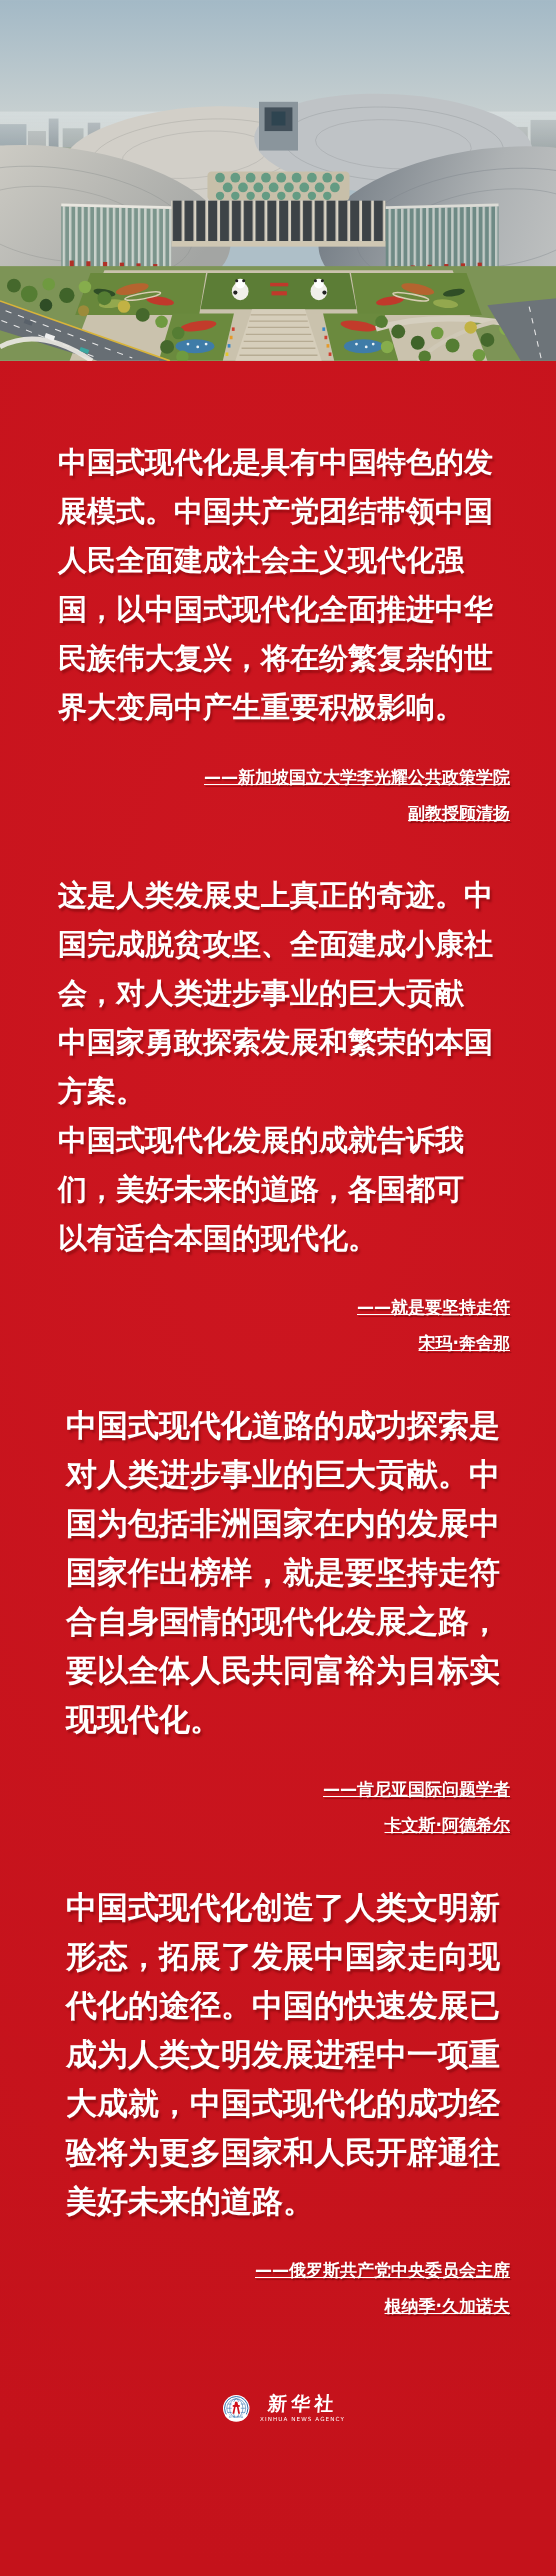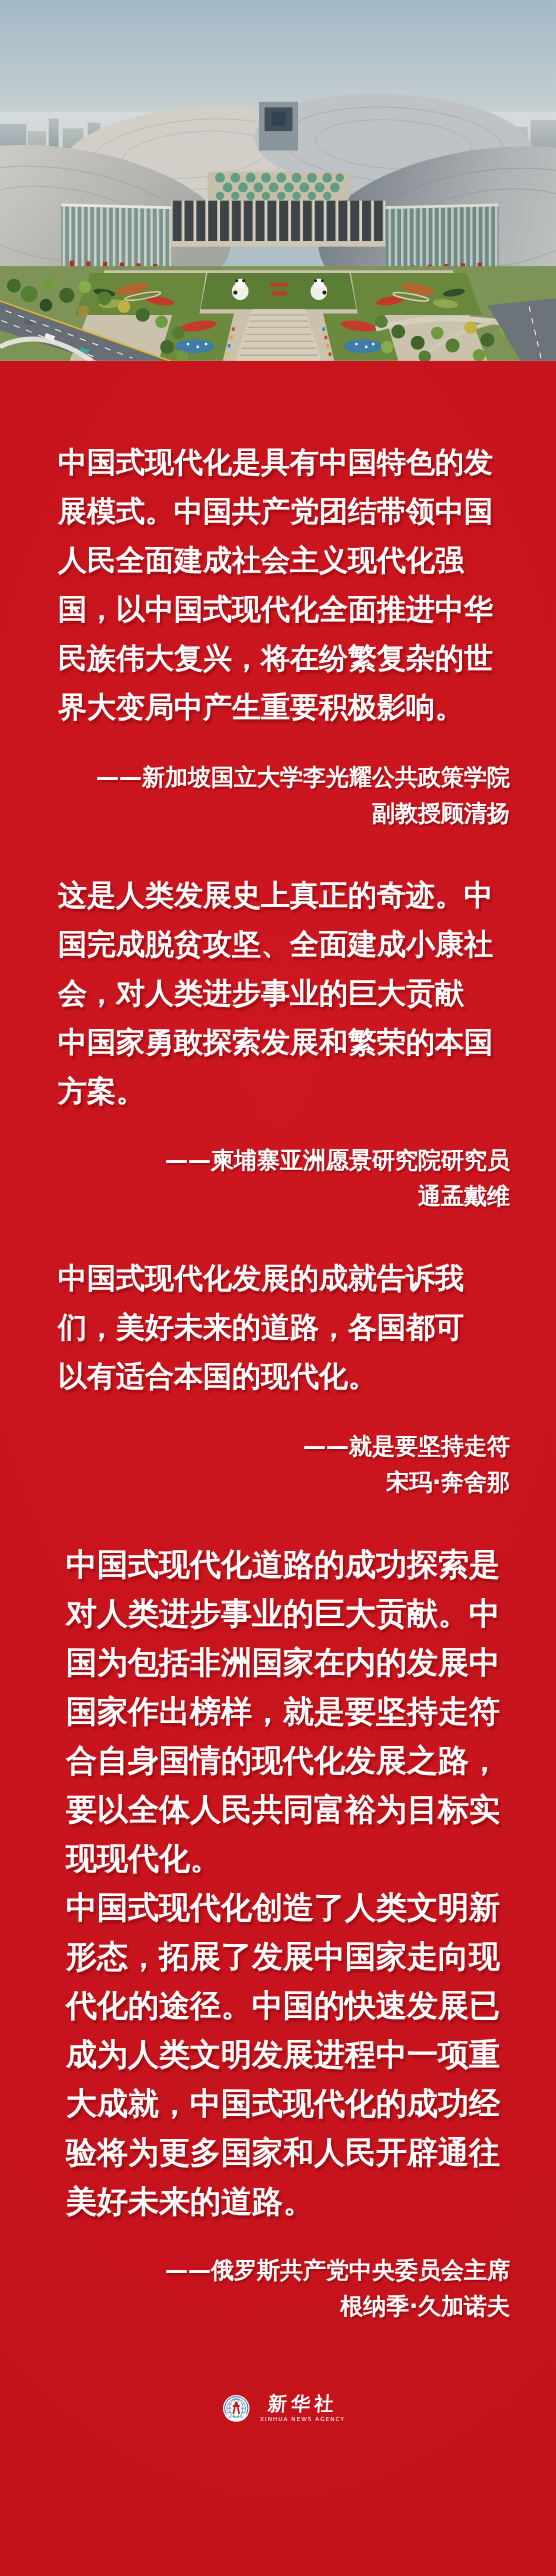--- a/index.html
+++ b/index.html
@@ -19,26 +19,27 @@
     line-height:49px;
     color:#ffffff;
     white-space:pre-line;
     text-shadow:2.1px 2.8px 2.1px rgba(90,0,0,0.38);
     letter-spacing:0;
   }
   p.quote.lg{font-size:31px;margin-left:8px;}
   p.attr{
     margin:26.5px 0 40px 0;
     font-weight:700;
-    font-size:23px;
+    font-size:17px;
     line-height:36px;
     text-align:right;
     color:#ffffff;
     white-space:pre-line;
     text-shadow:1.4px 2.1px 1.4px rgba(90,0,0,0.38);
+    text-decoration:underline;
   }
   .footer{
     margin-top:70px;
     display:flex;
     justify-content:center;
     align-items:center;
     gap:10.4px;
     height:28.5px;
   }
   .logo-text{display:flex;flex-direction:column;align-items:center;}
@@ -328,36 +329,36 @@
 民族伟大复兴，将在纷繁复杂的世
 界大变局中产生重要积极影响。</p>
     <p class="attr">——新加坡国立大学李光耀公共政策学院
 副教授顾清扬</p>
 
     <p class="quote">这是人类发展史上真正的奇迹。中
 国完成脱贫攻坚、全面建成小康社
 会，对人类进步事业的巨大贡献
 中国家勇敢探索发展和繁荣的本国
 方案。</p>
-    <p class="attr">——柬埔寨亚洲愿景研究院研究员
-通孟戴维</p>
 
     <p class="quote">中国式现代化发展的成就告诉我
 们，美好未来的道路，各国都可
 以有适合本国的现代化。</p>
     <p class="attr">——就是要坚持走符
 宋玛·奔舍那</p>
 
     <p class="quote lg">中国式现代化道路的成功探索是
 对人类进步事业的巨大贡献。中
 国为包括非洲国家在内的发展中
 国家作出榜样，就是要坚持走符
 合自身国情的现代化发展之路，
 要以全体人民共同富裕为目标实
 现现代化。</p>
+    <p class="attr">——肯尼亚国际问题学者
+卡文斯·阿德希尔</p>
 
     <p class="quote lg">中国式现代化创造了人类文明新
 形态，拓展了发展中国家走向现
 代化的途径。中国的快速发展已
 成为人类文明发展进程中一项重
 大成就，中国式现代化的成功经
 验将为更多国家和人民开辟通往
 美好未来的道路。</p>
     <p class="attr">——俄罗斯共产党中央委员会主席
 根纳季·久加诺夫</p>

